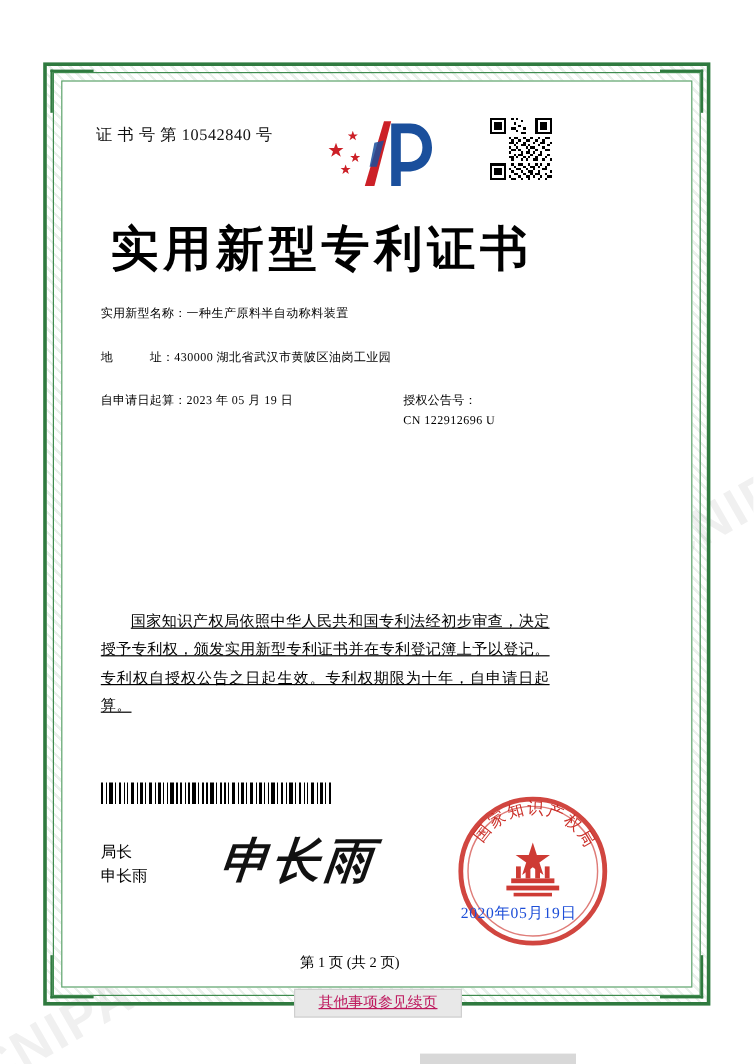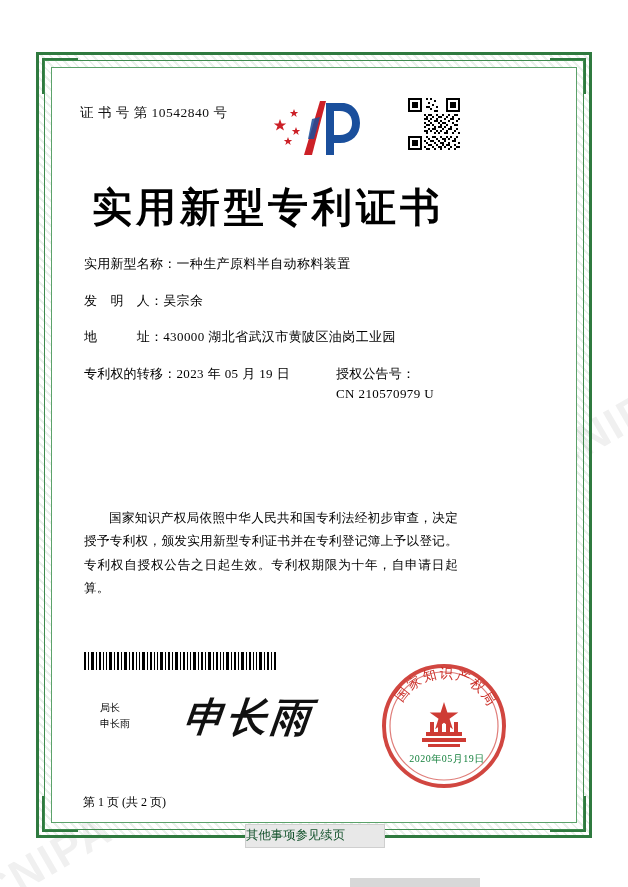--- a/index.html
+++ b/index.html
@@ -115,21 +115,21 @@
     letter-spacing: 4px;
     color: #000;
     font-family: "DejaVu Serif", "Liberation Serif", serif;
   }
 
   
   .fields {
     position: absolute;
     left: 48px; top: 202px;
     right: 40px;
-    font-size: 13px;
+    font-size: 10px;
     color: #000;
     line-height: 1.6;
   }
   .row {
     position: relative;
     height: 36.5px;
   }
   .label {
     display: inline-block;
     letter-spacing: 0.2px;
@@ -149,38 +149,37 @@
     position: absolute;
     left: 48px;
     right: 42px;
     font-size: 12.6px;
     line-height: 1.85;
     color: #000;
     text-align: justify;
     text-indent: 25px;
     letter-spacing: 0.2px;
   }
-  .para1 { top: 455px; }
+  .para1 { top: 455px; text-decoration: underline; }
   .para2 { top: 516px; }
 
   
   .barcode {
     position: absolute;
     left: 48px; top: 600px;
     width: 192px; height: 18px;
   }
 
   
   .sig-label {
     position: absolute;
     left: 48px; top: 648px;
-    font-size: 10px;
+    font-size: 13px;
     line-height: 1.55;
     color: #000;
-    margin-left: 16px;
   }
   .sig-script {
     position: absolute;
     left: 148px; top: 638px;
     font-size: 40px;
     font-family: "Liberation Serif", serif;
     font-style: italic;
     font-weight: bold;
     color: #111;
     transform: skewX(-6deg);
@@ -190,48 +189,50 @@
   
   .seal {
     position: absolute;
     left: 342px; top: 608px;
     width: 132px; height: 132px;
   }
   .seal-date {
     position: absolute;
     left: 348px; top: 700px;
     width: 126px;
-    text-align: center;
-    font-size: 10px;
-    color: #15803d;
+    text-align: left;
+    font-size: 13px;
+    color: #1d4ed8;
     letter-spacing: 0.5px;
     font-family: "Liberation Serif", serif;
   }
 
   .page-num {
     position: absolute;
     left: 0; right: 0;
     top: 742px;
+    text-align: center;
     font-size: 12px;
     color: #000;
     margin-left: 47px;
   }
 
   
   .footer-note {
     position: absolute;
     left: 245px; top: 824px;
     width: 138px; height: 22px;
     background: #e8e8e8;
     border: 1px solid #cfcfcf;
-    color: #14532d;
+    color: #be185d;
     font-size: 12.4px;
-    text-align: left;
+    text-align: center;
     line-height: 21px;
     z-index: 5;
+    text-decoration: underline;
   }
   .bottom-strip {
     position: absolute;
     left: 350px; top: 878px;
     width: 130px; height: 9px;
     background: #d8d8d8;
     z-index: 4;
   }
 </style>
 </head>
@@ -392,29 +393,26 @@
       </svg>
     </div>
 
     <div class="title">实用新型专利证书</div>
 
     <div class="fields">
       <div class="row">
         <span class="label">实用新型名称：</span><span class="value">一种生产原料半自动称料装置</span>
       </div>
       <div class="row">
-        <span class="label">发　明　人：</span><span class="value">吴宗余</span>
-      </div>
-      <div class="row">
         <span class="label">地　　　址：</span><span class="value">430000 湖北省武汉市黄陂区油岗工业园</span>
       </div>
       <div class="row">
-        <span class="label">专利权的转移：</span><span class="value">2023 年 05 月 19 日</span>
+        <span class="label">自申请日起算：</span><span class="value">2023 年 05 月 19 日</span>
         <span class="right-part">
-          <span class="label">授权公告号：</span><span class="value">CN 210570979 U</span>
+          <span class="label">授权公告号：</span><span class="value">CN 122912696 U</span>
         </span>
       </div>
     </div>
 
     <div class="para para1">国家知识产权局依照中华人民共和国专利法经初步审查，决定授予专利权，颁发实用新型专利证书并在专利登记簿上予以登记。专利权自授权公告之日起生效。专利权期限为十年，自申请日起算。</div>
 
     <div class="barcode">
       <svg width="192" height="18" viewBox="0 0 192 18" shape-rendering="crispEdges">
         <rect width="192" height="18" fill="#ffffff"></rect>
         <g fill="#000000">

